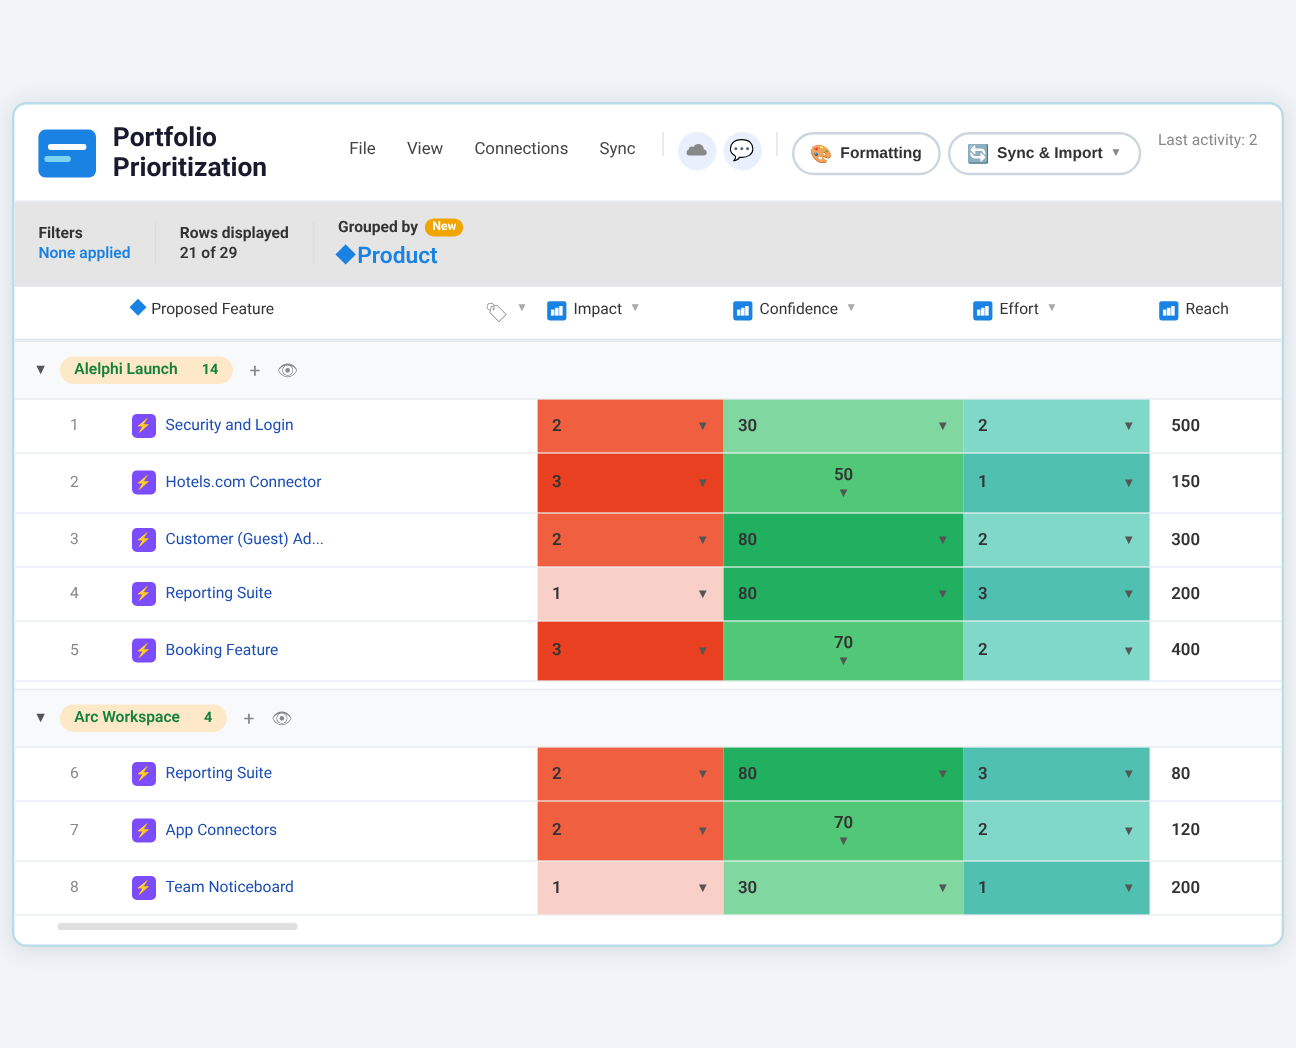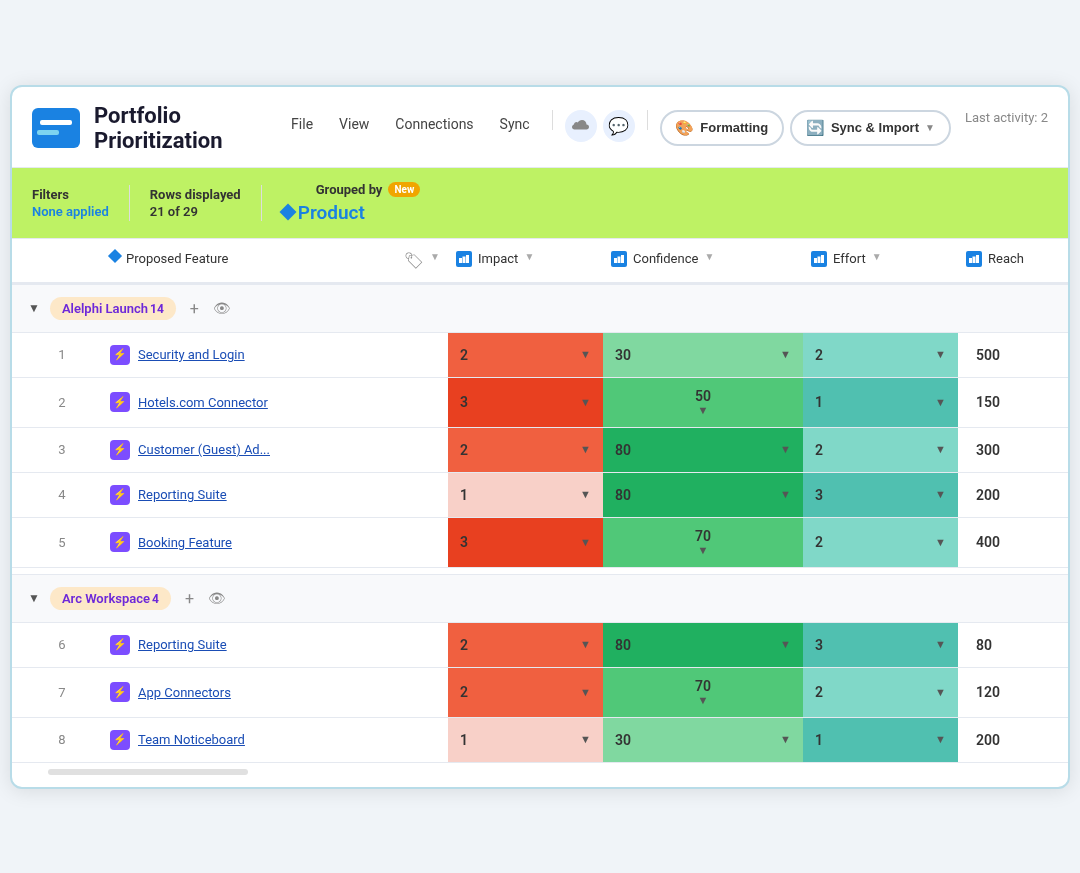--- a/index.html
+++ b/index.html
@@ -109,21 +109,21 @@
       font-size: 13px;
       color: #888;
       margin-left: 8px;
     }
     
     .filters-bar {
       display: flex;
       align-items: center;
       gap: 0;
       padding: 14px 20px;
-      background: #bef264;
+      background: #e5e5e5;
       border-bottom: 1px solid #e5e9f0;
     }
     .filter-group {
       display: flex;
       flex-direction: column;
       gap: 2px;
     }
     .filter-label {
       font-size: 13px;
       font-weight: 700;
@@ -147,21 +147,20 @@
     }
     .grouped-by-top {
       display: flex;
       align-items: center;
       gap: 6px;
     }
     .grouped-by-label {
       font-size: 13px;
       font-weight: 700;
       color: #333;
-      margin-left: 34px;
     }
     .new-badge {
       background: #f0a500;
       color: white;
       font-size: 10px;
       font-weight: 700;
       padding: 2px 6px;
       border-radius: 10px;
     }
     .grouped-by-value {
@@ -228,28 +227,28 @@
       display: flex;
       align-items: center;
       gap: 10px;
       padding: 12px 16px;
       background: #f8f9fb;
       border-bottom: 1px solid #e5e9f0;
       border-top: 1px solid #e5e9f0;
     }
     .group-label {
       background: #fde8c8;
-      color: #6d28d9;
+      color: #15803d;
       font-size: 13px;
       font-weight: 600;
       padding: 4px 12px;
       border-radius: 12px;
       display: flex;
-      align-items: flex-end;
-      gap: 2px;
+      align-items: flex-start;
+      gap: 20px;
     }
     .group-count {
       font-size: 12px;
       font-weight: 700;
     }
     .group-action {
       font-size: 16px;
       color: #888;
       cursor: pointer;
       margin-left: 4px;
@@ -290,21 +289,20 @@
       align-items: center;
       justify-content: center;
       color: white;
       font-size: 11px;
       font-weight: 700;
       flex-shrink: 0;
     }
     .feature-name {
       font-size: 13px;
       color: #1a4db5;
-      text-decoration: underline;
       cursor: pointer;
     }
     .metric-cell {
       display: flex;
       align-items: center;
       justify-content: space-between;
       padding: 10px 12px;
       font-size: 14px;
       font-weight: 600;
       color: #333;

